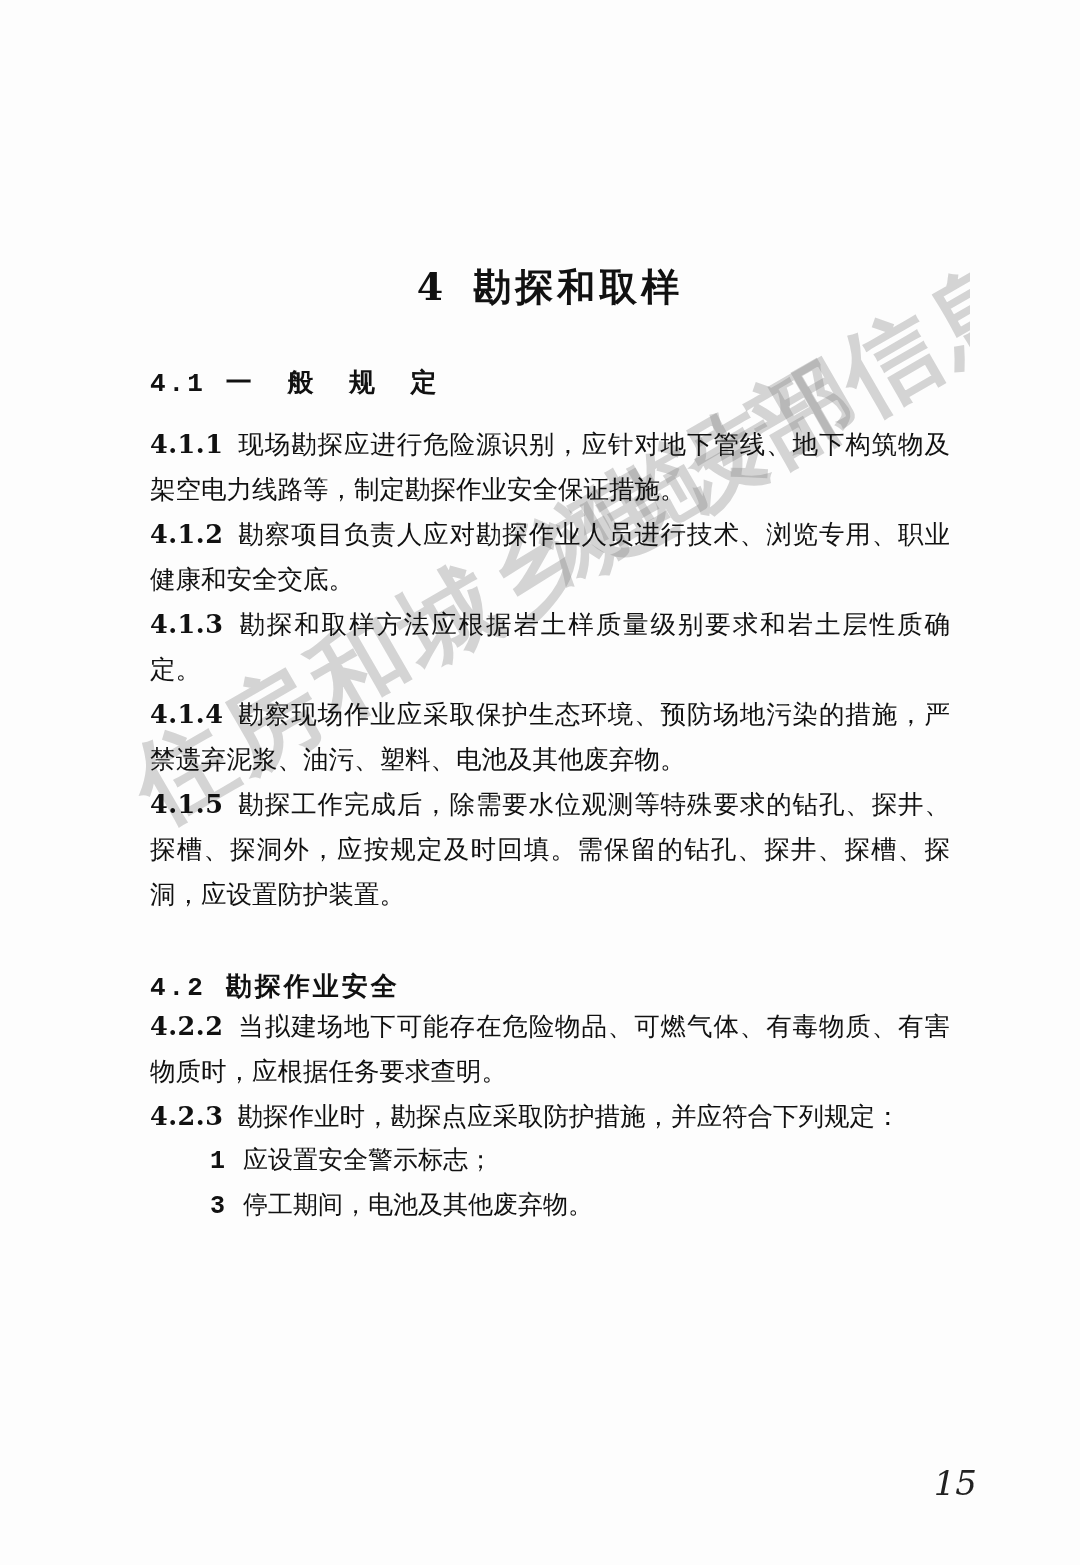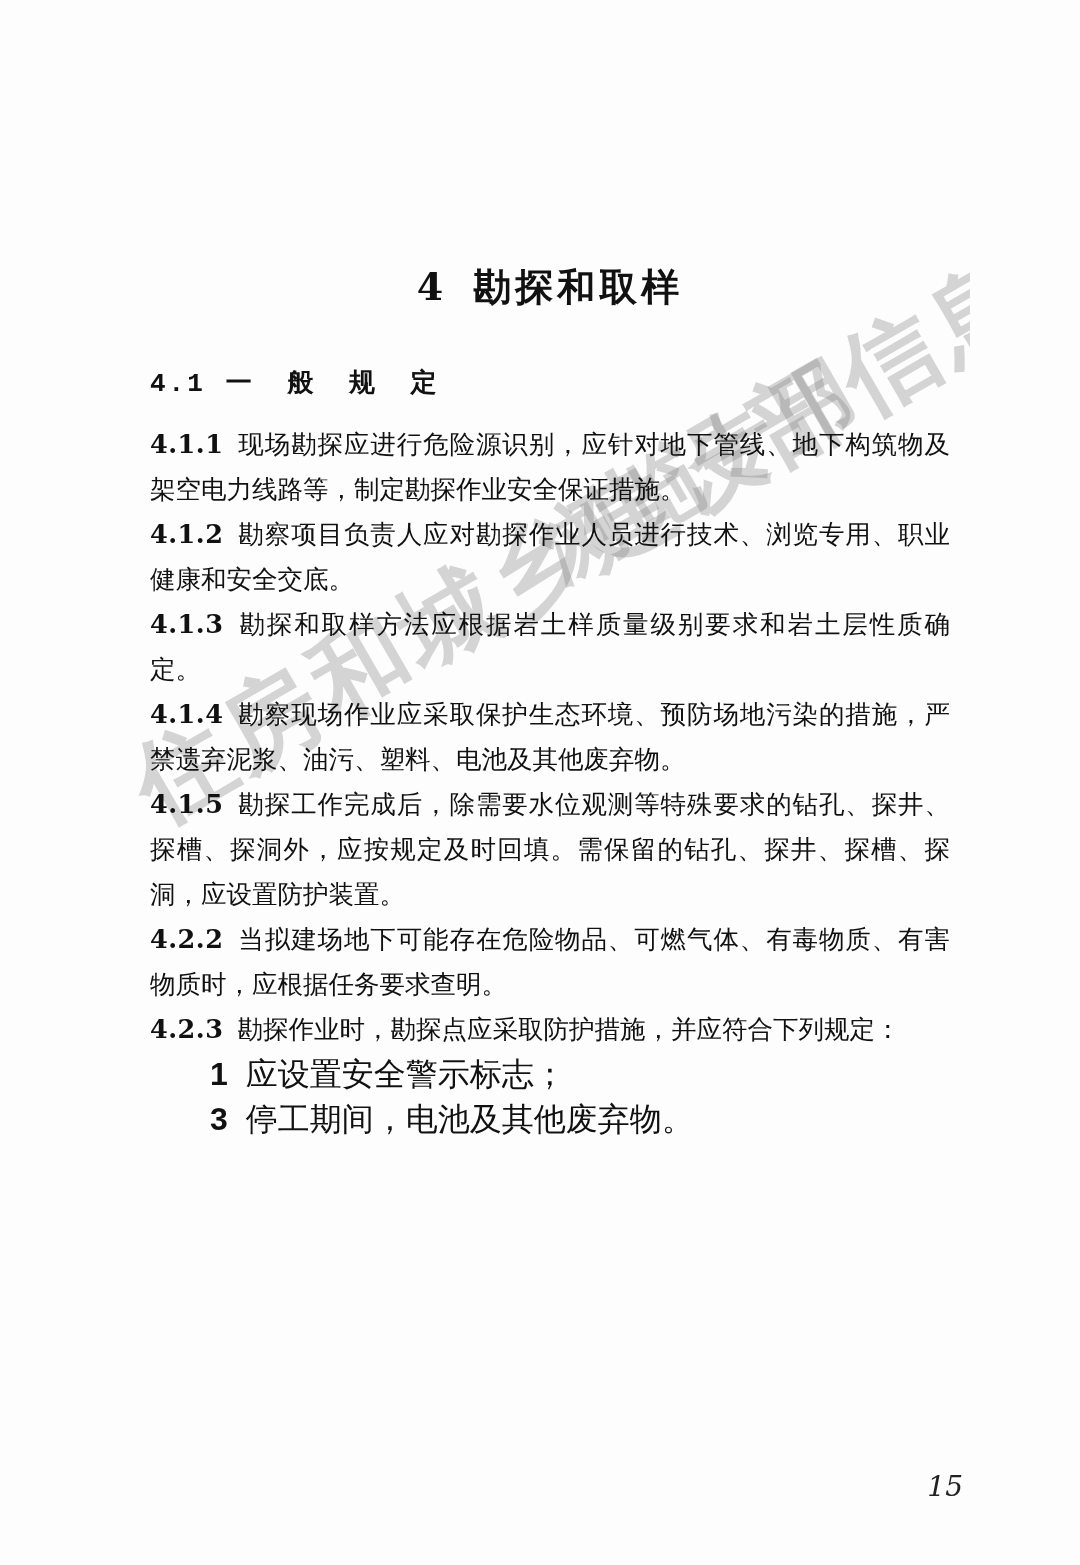--- a/index.html
+++ b/index.html
@@ -110,37 +110,37 @@
     font-weight: bold;
     margin-right: 14px;
     letter-spacing: 0.5px;
   }
   .p-first { margin-top: 22px; }
 
   
   .subitem {
     position: relative;
     z-index: 10;
-    font-size: 32px;
+    font-size: 25px;
     line-height: 45px;
     margin: 0;
     padding-left: 60px;
-    font-family: Liberation Sans, sans-serif;
+    font-family: Liberation Mono, monospace;
   }
   .subitem .sidx {
     font-weight: bold;
     margin-right: 18px;
   }
 
   
   .page-number {
     position: absolute;
-    right: 117px;
+    right: 103px;
     bottom: 62px;
-    font-size: 28px;
+    font-size: 34px;
     font-style: italic;
     font-family: "DejaVu Serif", "Liberation Serif", serif;
     color: #222;
     z-index: 10;
   }
 </style>
 </head>
 <body>
 
 <div id="page">
@@ -173,20 +173,23 @@
     </p>
 
     <p class="para">
       <span class="idx">4.1.4</span><span>勘察现场作业应采取保护生态环境、预防场地污染的措施，严禁遗弃泥浆、油污、塑料、电池及其他废弃物。</span>
     </p>
 
     <p class="para">
       <span class="idx">4.1.5</span><span>勘探工作完成后，除需要水位观测等特殊要求的钻孔、探井、探槽、探洞外，应按规定及时回填。需保留的钻孔、探井、探槽、探洞，应设置防护装置。</span>
     </p>
 
+    <div class="section-title">
+      <span class="num">4.2</span><span class="label">勘探作业安全</span>
+    </div>
 
 
     <p class="para">
       <span class="idx">4.2.2</span><span>当拟建场地下可能存在危险物品、可燃气体、有毒物质、有害物质时，应根据任务要求查明。</span>
     </p>
 
     <p class="para">
       <span class="idx">4.2.3</span><span>勘探作业时，勘探点应采取防护措施，并应符合下列规定：</span>
     </p>
 

